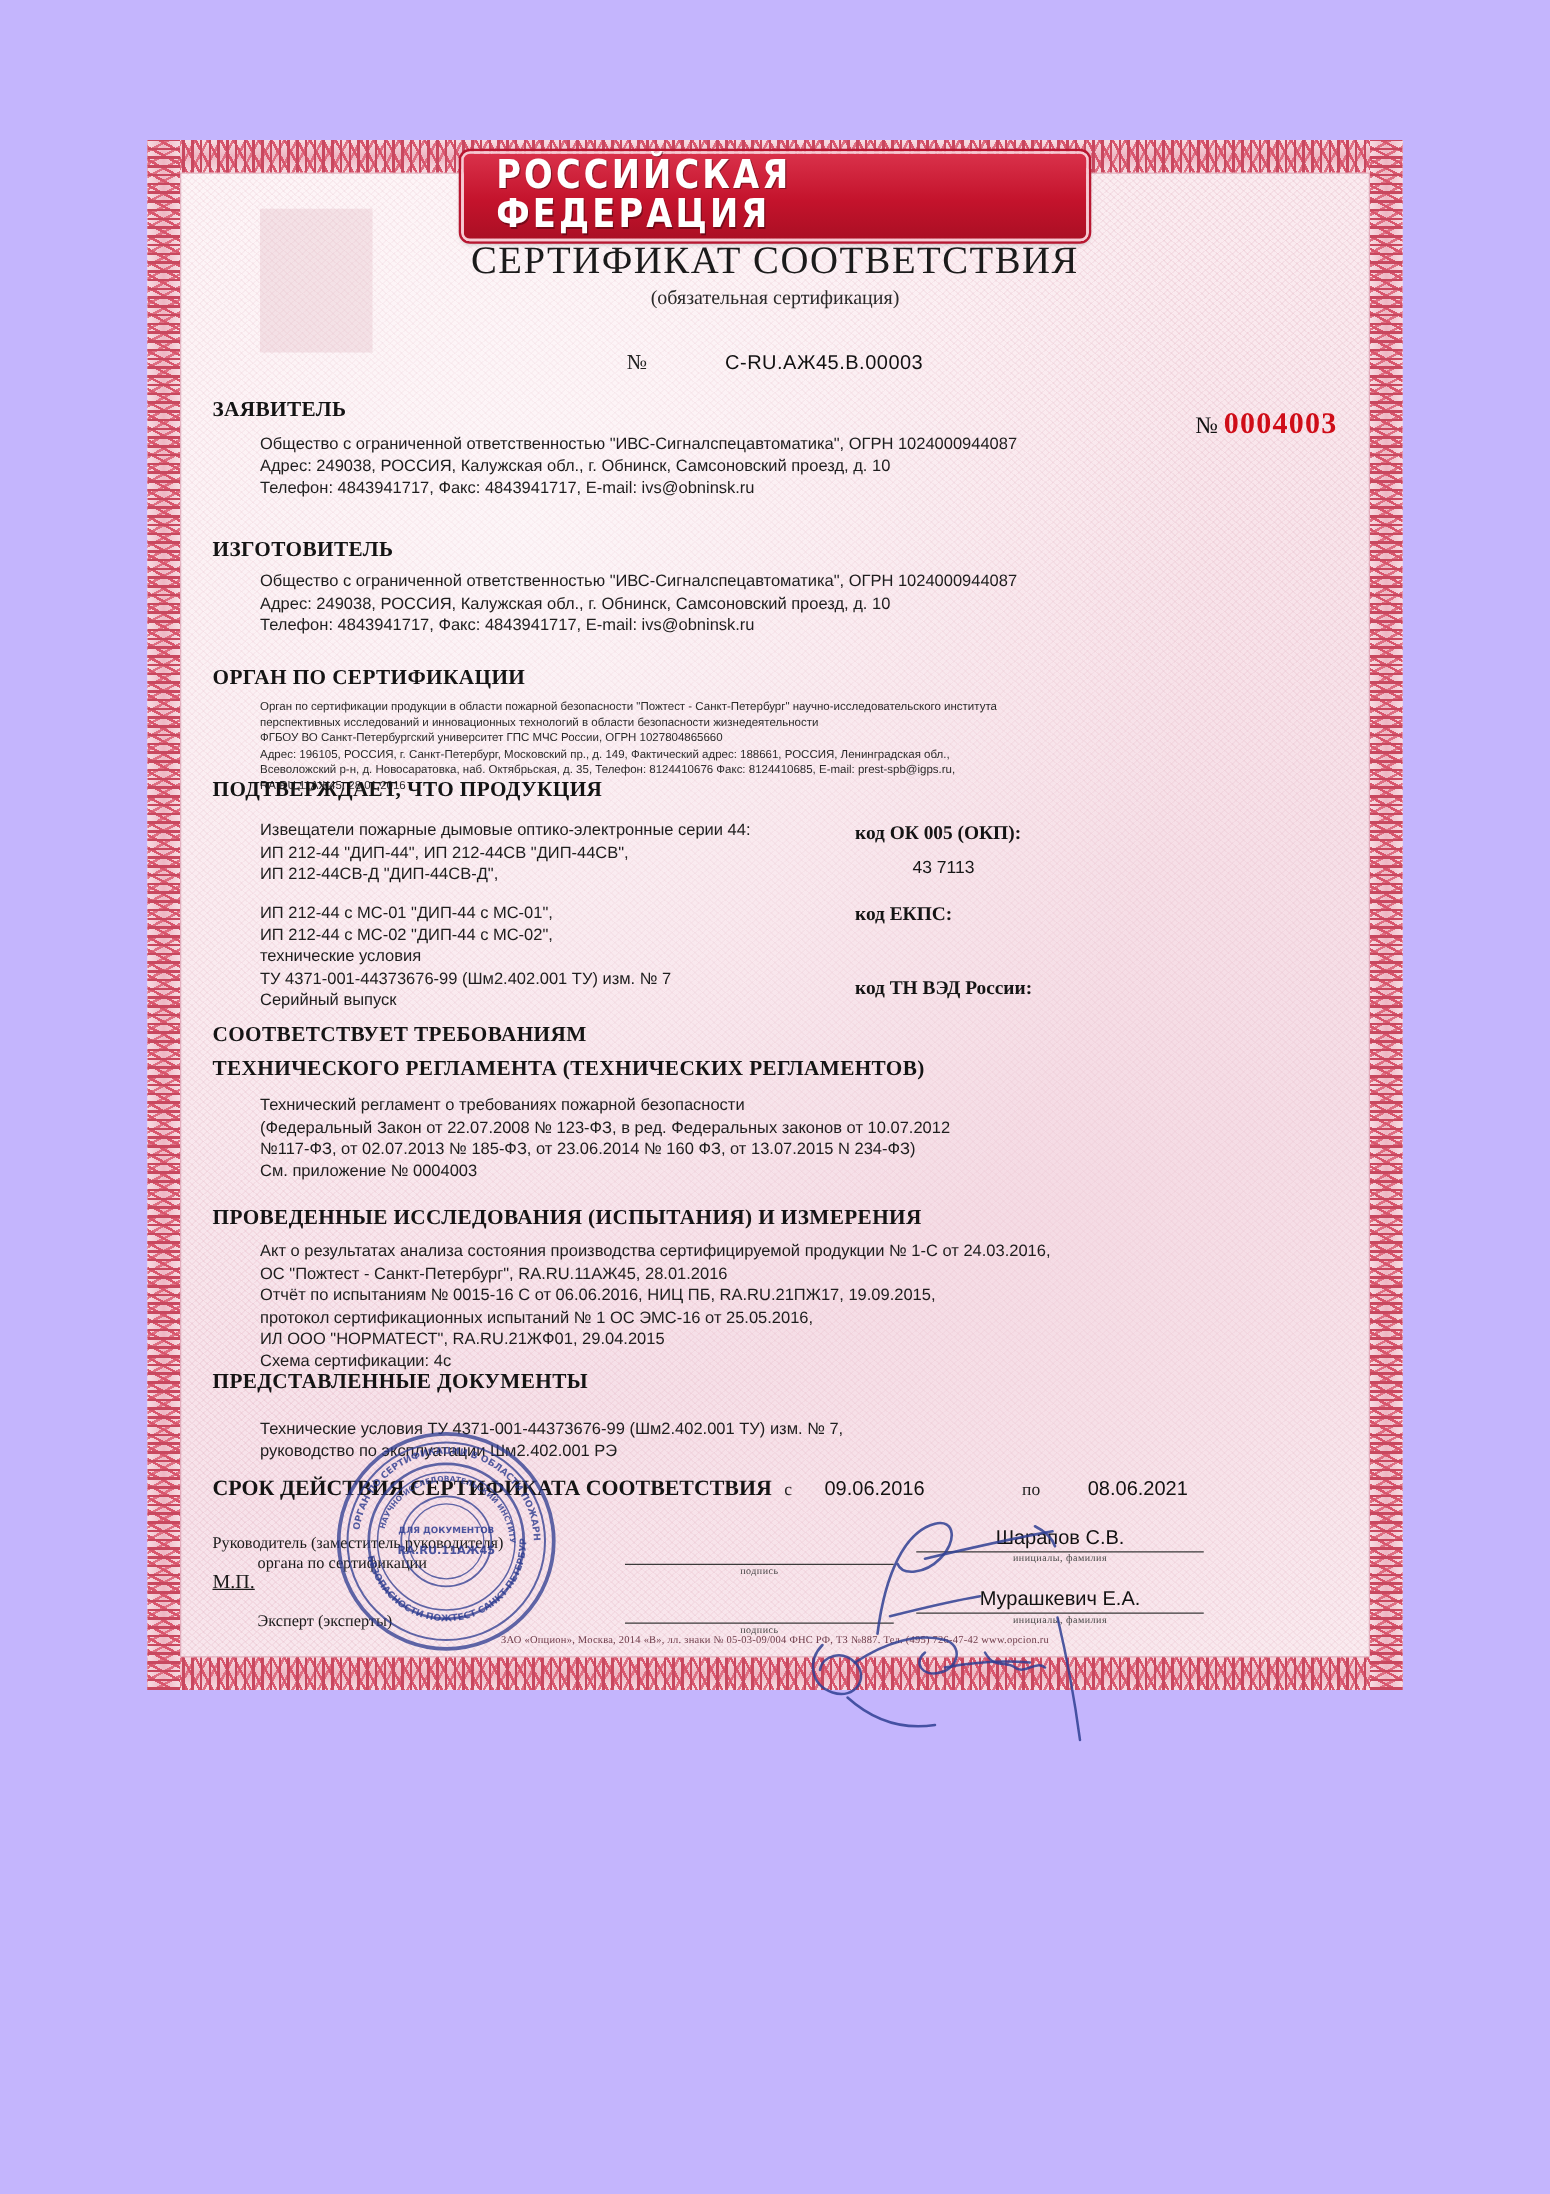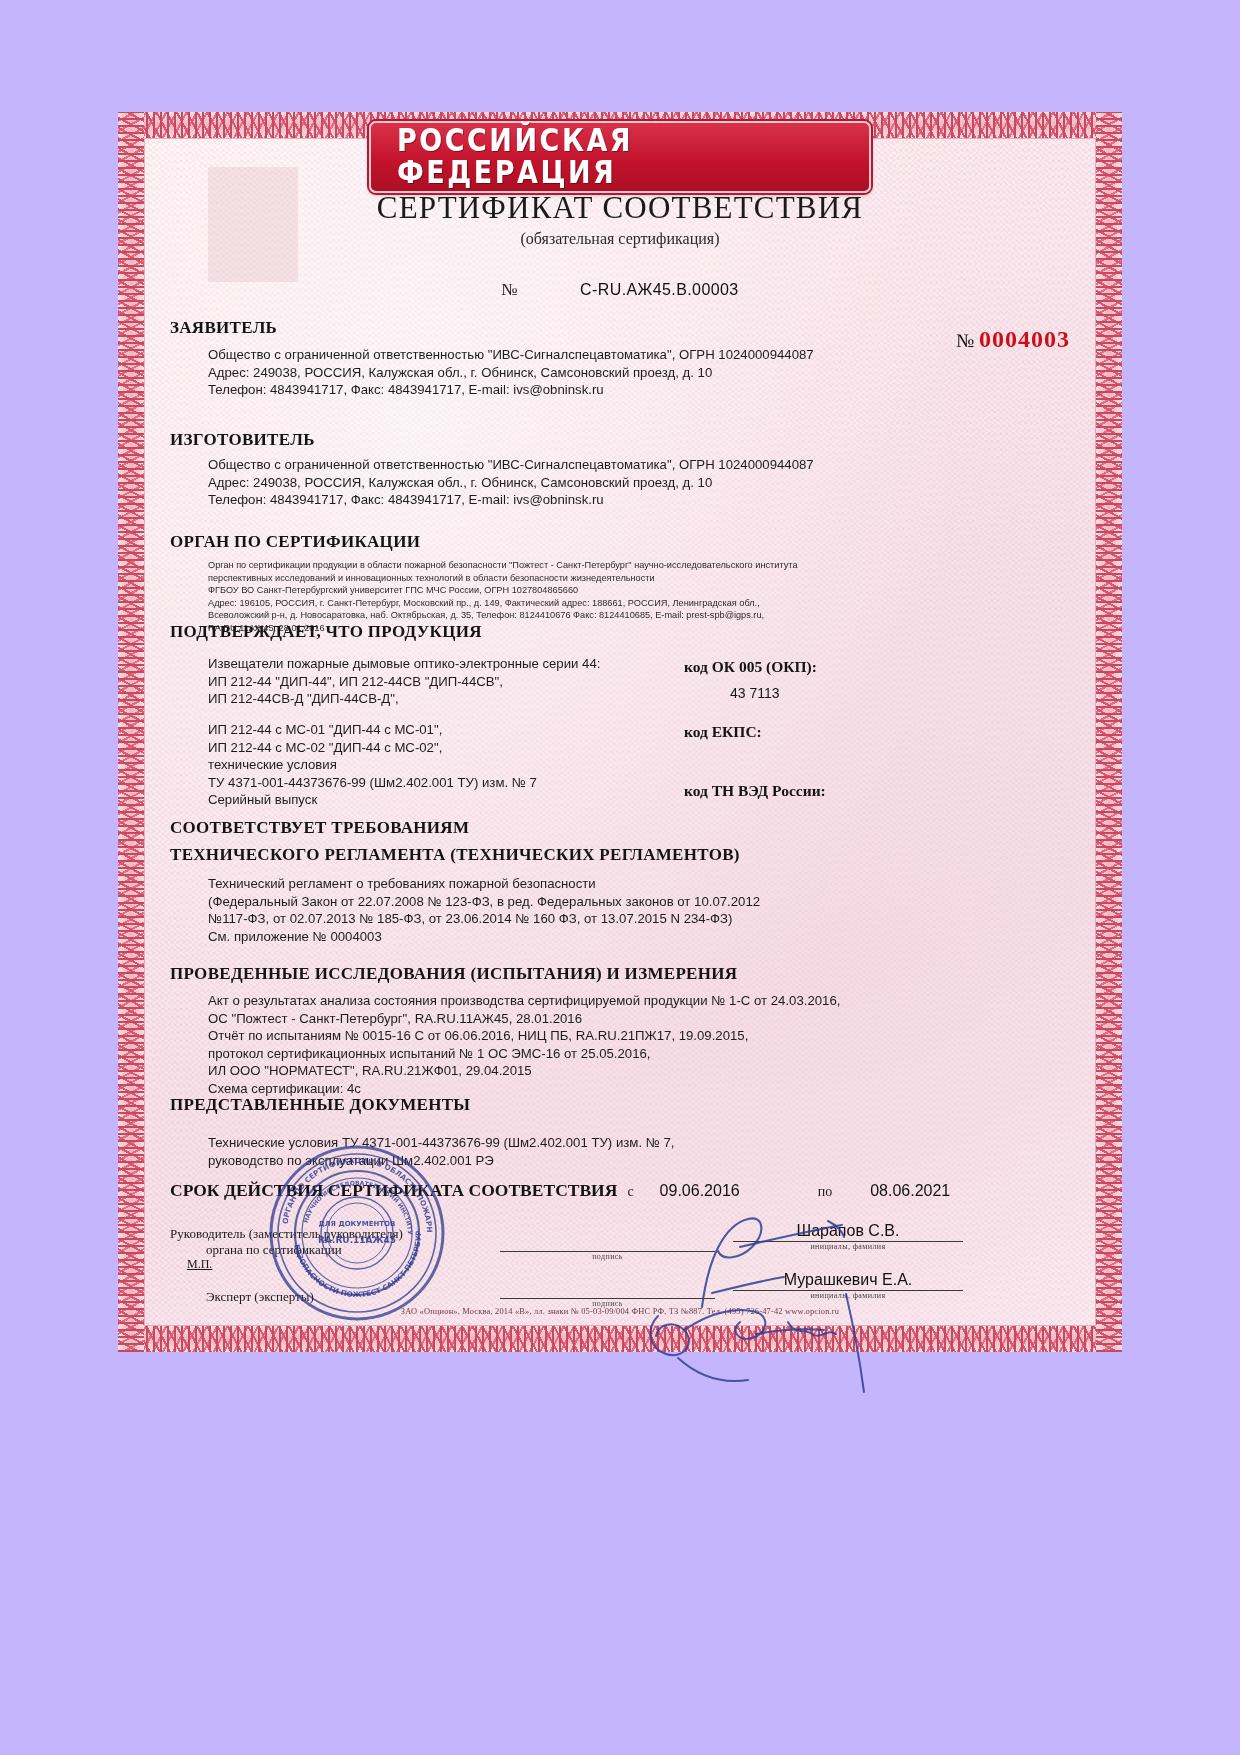--- a/index.html
+++ b/index.html
@@ -247,21 +247,21 @@
         </div>
         <div style="width:230px;margin-left:18px;">
           <div class="sig-name">Шарапов С.В.</div>
           <div class="sig-line"></div>
           <div class="sig-cap">инициалы, фамилия</div>
         </div>
       </div>
 
       <div style="display:flex;align-items:flex-start;margin-top:24px;">
         <div style="width:330px;padding-top:4px;position:relative;">
-          <div class="sig-role" style="position:absolute;left:17px;top:-28px;font-size:12px;text-decoration:underline;">М.П.</div>
+          <div class="sig-role" style="position:absolute;left:0;top:-28px;font-size:16px;text-decoration:underline;">М.П.</div>
           <div class="sig-role" style="margin-left:36px;">Эксперт (эксперты)</div>
         </div>
         <div style="width:215px;margin-top:12px;">
           <div class="sig-line"></div>
           <div class="sig-cap">подпись</div>
         </div>
         <div style="width:230px;margin-left:18px;">
           <div class="sig-name" style="margin-top:-14px;">Мурашкевич  Е.А.</div>
           <div class="sig-line"></div>
           <div class="sig-cap">инициалы, фамилия</div>

